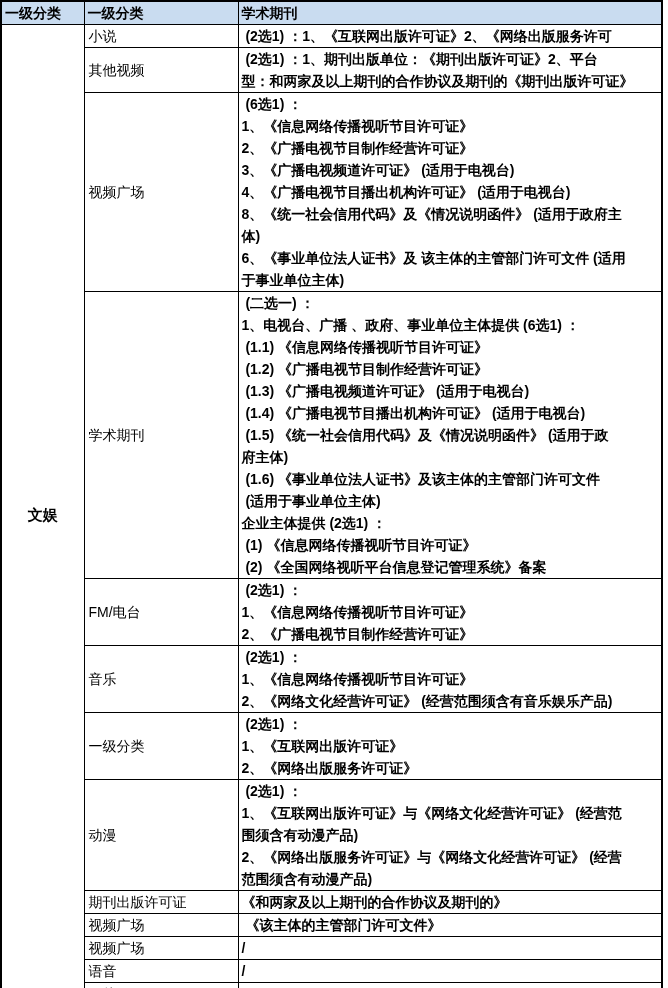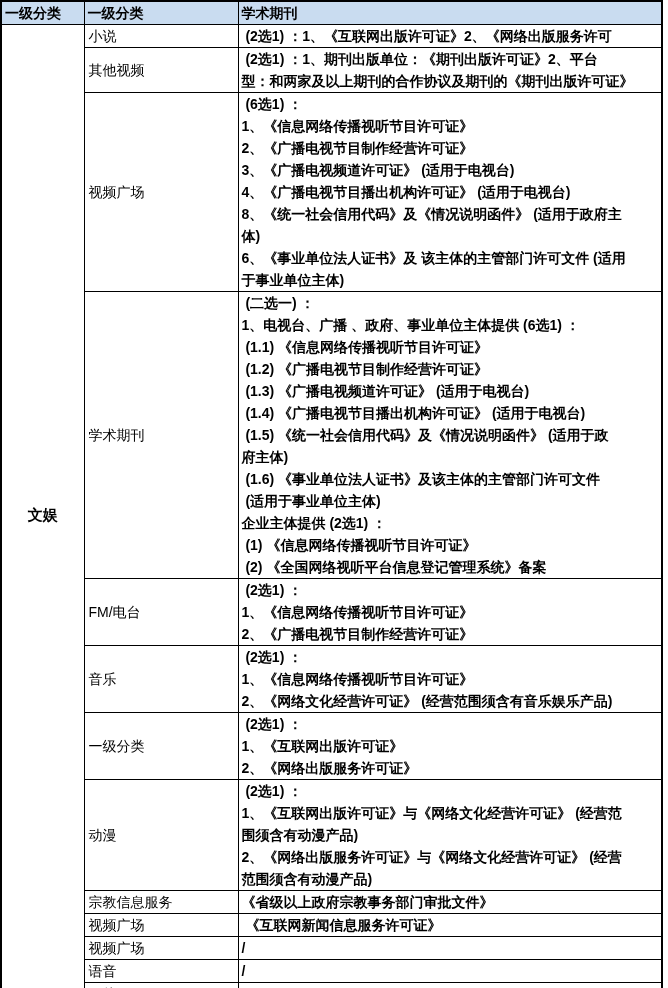--- a/index.html
+++ b/index.html
@@ -132,26 +132,26 @@
     </tr>
     <tr>
       <td class="cat">动漫</td>
       <td class="req"> (2选1) ：
 1、《互联网出版许可证》与《网络文化经营许可证》 (经营范
 围须含有动漫产品)
 2、《网络出版服务许可证》与《网络文化经营许可证》 (经营
 范围须含有动漫产品)</td>
     </tr>
     <tr>
-      <td class="cat">宗教信息服务</td>
-      <td class="req">《省级以上政府宗教事务部门审批文件》</td>
+      <td class="cat">期刊出版许可证</td>
+      <td class="req">《和两家及以上期刊的合作协议及期刊的》</td>
     </tr>
     <tr>
       <td class="cat">视频广场</td>
-      <td class="req"> 《互联网新闻信息服务许可证》</td>
+      <td class="req"> 《该主体的主管部门许可文件》</td>
     </tr>
     <tr>
       <td class="cat">视频广场</td>
       <td class="req">/</td>
     </tr>
     <tr>
       <td class="cat">语音</td>
       <td class="req">/</td>
     </tr>
     <tr>

